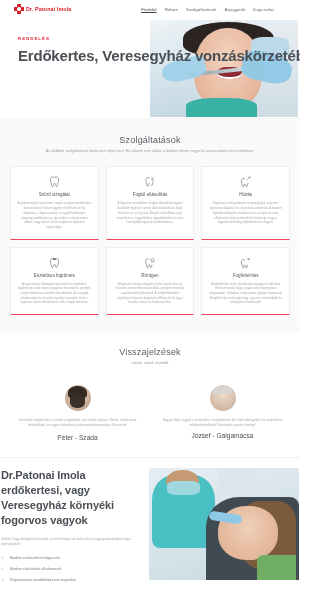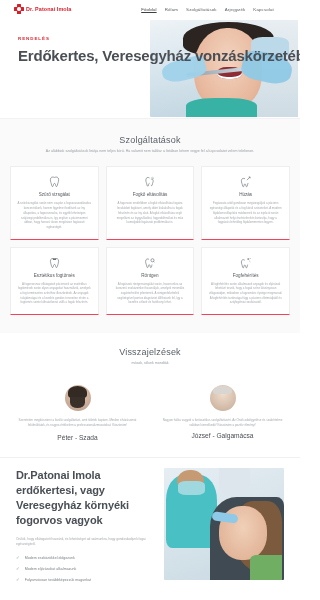--- a/index.html
+++ b/index.html
@@ -84,21 +84,21 @@
     background:#342a24; border-radius:50% 50% 26% 26%;}
   .avatar.a2 .av-hair { background:#d9d6d2; height:34%; }
   .avatar .av-beard { position:absolute; left:20%; top:48%; width:60%; height:44%;
     background:#3a302a; border-radius:0 0 48% 48%; }
   .avatar.a2 .av-beard { background:transparent; }
   .rev-text { font-size:3px; line-height:1.72; color:#a4a9ae; padding:0 2px;}
   .rev-name { font-size:6.6px; color:#4a4f55; margin-top:6px; }
   .rev.r2 .rev-name { margin-top:4px; }
 
   
-  .about { background:#ffffff; padding:10px 16px 0; display:flex; gap:10px; border-top:1px solid #f0f0f0;}
+  .about { background:#ffffff; padding:10px 1px 0; display:flex; gap:10px; border-top:1px solid #f0f0f0;}
   .about-left { width:138px; }
   .about-title { font-size:11px; line-height:1.38; font-weight:bold; color:#4a4f55; letter-spacing:-.1px;}
   .about-text { font-size:3.2px; line-height:1.65; color:#a4a9ae; margin-top:8px;}
   .checks { margin-top:9px; display:flex; flex-direction:column; gap:6px;}
   .chk { display:flex; align-items:flex-start; gap:5px; font-size:3.6px; color:#7c8287; line-height:1.4;}
   .chk .tick { color:#8e9499; font-size:4.4px; line-height:1; flex:none; }
   .about-img { flex:1; height:112px; border-radius:1px; overflow:hidden; position:relative;
     background:linear-gradient(160deg,#e6eef3,#c8d9e2);}
   .about-img .ai-dr { position:absolute; left:2%; top:6%; width:42%; height:66%;
     background:#49c0c4; border-radius:34% 34% 12% 12%;}

